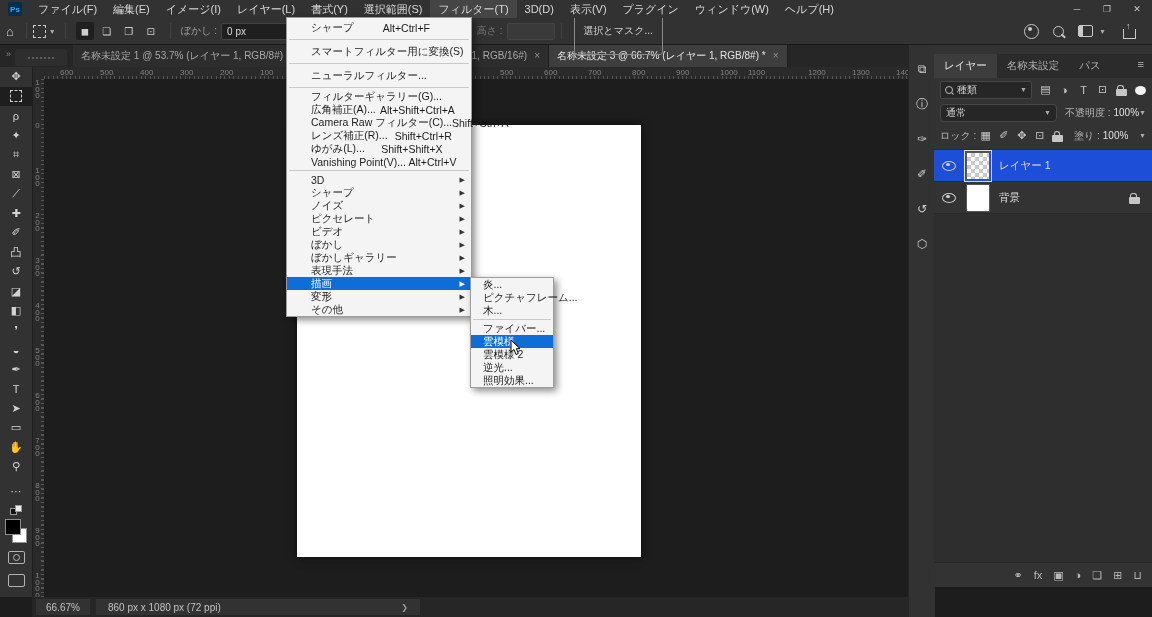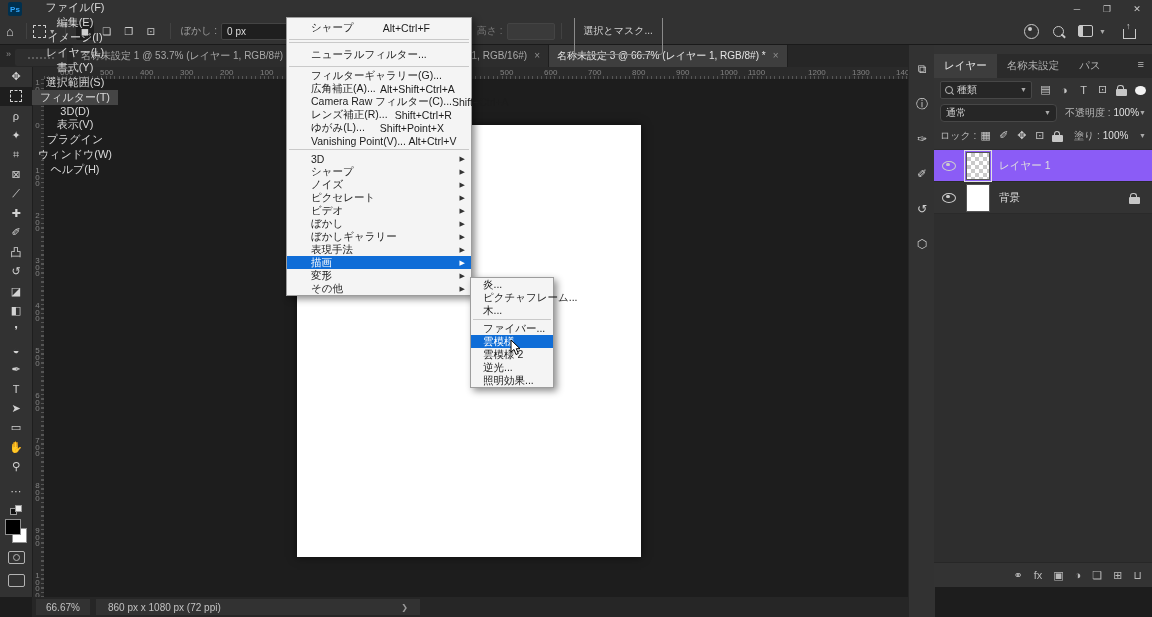--- a/index.html
+++ b/index.html
@@ -3,21 +3,21 @@
 <meta charset="utf-8">
 <style>
   html,body{margin:0;padding:0;background:#111;}
   #app{position:relative;width:1152px;height:617px;background:#1d1d1d;overflow:hidden;
        font-family:"Liberation Sans","DejaVu Sans",sans-serif;-webkit-font-smoothing:antialiased;}
   .abs{position:absolute;}
   
   .menubar{left:0;top:0;width:1152px;height:18px;background:#323232;display:flex;align-items:center;z-index:30;}
   .ps-logo{width:14px;height:14px;margin:0 8px 0 8px;background:#00304e;color:#31a8ff;font-size:8px;font-weight:bold;
            display:flex;align-items:center;justify-content:center;border-radius:2px;}
-  .menubar-items{display:flex;height:100%;align-items:center;flex-direction:column;}
+  .menubar-items{display:flex;height:100%;align-items:center;}
   .mb-item{padding:0 8px;font-size:11px;color:#d8d8d8;height:100%;display:flex;align-items:center;white-space:nowrap;}
   .mb-item.open{background:#454545;}
   .win-controls{margin-left:auto;display:flex;height:100%;}
   .win-btn{width:30px;height:100%;display:flex;align-items:center;justify-content:center;color:#c9c9c9;font-size:9px;}
   
   .optionsbar{left:0;top:18px;width:1152px;height:26px;background:#323232;border-bottom:1px solid #1a1a1a;
               display:flex;align-items:center;z-index:20;color:#c6c6c6;font-size:10px;}
   .ob-sep{width:1px;height:16px;background:#424242;margin:0 6px;}
   .ob-icon{padding:0 6px;font-size:13px;color:#cfcfcf;}
   .marq-box{width:11px;height:11px;border:1px dashed #cfcfcf;border-radius:1px;display:inline-block;}
@@ -117,21 +117,21 @@
   .picon.padlock{position:relative;width:9px;height:7px;background:#c6c6c6;border-radius:1px;margin-top:6px;font-size:0;}
   .picon.padlock::before{content:"";position:absolute;left:1.4px;top:-4.4px;width:4.4px;height:4.4px;
                          border:1.3px solid #c6c6c6;border-bottom:none;border-radius:3px 3px 0 0;}
   .picon.pin{width:9px;height:9px;background:#f2f2f2;border-radius:50%;font-size:0;margin-top:2px;}
   .blend-box{background:#262626;border:1px solid #474747;border-radius:4px;height:16px;display:flex;align-items:center;
              padding:0 5px;width:116px;color:#d6d6d6;font-size:10px;}
   .plabel{color:#b5b5b5;font-size:10px;margin-left:8px;white-space:nowrap;}
   .pvalue{color:#e0e0e0;font-size:10px;margin-left:3px;}
   .layers-list{flex:1;background:#2e2e2e;border-top:1px solid #2a2a2a;margin-top:2px;}
   .layer-row{display:flex;align-items:center;height:31px;border-bottom:1px solid #2a2a2a;background:#333333;}
-  .layer-row.selected{background:#8b5cf6;}
+  .layer-row.selected{background:#1d4ed8;}
   .eye{width:12px;height:8px;border-radius:50% / 50%;border:1px solid #cdcdcd;position:relative;margin:0 10px 0 8px;flex:none;}
   .eye::after{content:"";position:absolute;left:3.4px;top:1.6px;width:3.4px;height:3.4px;border-radius:50%;background:#cdcdcd;}
   .thumb{width:22px;height:26px;flex:none;margin-right:9px;border:1px solid #555;}
   .layer-row.thumb-checker .thumb{background-color:#fff;
       background-image:linear-gradient(45deg,#c9c9c9 25%,transparent 25%,transparent 75%,#c9c9c9 75%),
                        linear-gradient(45deg,#c9c9c9 25%,transparent 25%,transparent 75%,#c9c9c9 75%);
       background-size:8px 8px;background-position:0 0,4px 4px;outline:1px solid #e2e2e2;outline-offset:1px;}
   .layer-row.thumb-white .thumb{background:#fff;}
   .lname{color:#dedede;font-size:10.5px;}
   .lrow-lock{display:none;margin-left:auto;margin-right:12px;}
@@ -422,20 +422,25 @@
         <span class="mi-shortcut">Alt+Ctrl+F</span>
         <span class="mi-arrow"></span>
       </div>
 
       <div class="mi sep">
         
         
         
       </div>
 
+      <div class="mi tall">
+        <span class="mi-label">スマートフィルター用に変換(S)</span>
+        <span class="mi-shortcut"></span>
+        <span class="mi-arrow"></span>
+      </div>
 
       <div class="mi sep">
         
         
         
       </div>
 
       <div class="mi tall">
         <span class="mi-label">ニューラルフィルター...</span>
         <span class="mi-shortcut"></span>
@@ -467,21 +472,21 @@
       </div>
 
       <div class="mi">
         <span class="mi-label">レンズ補正(R)...</span>
         <span class="mi-shortcut">Shift+Ctrl+R</span>
         <span class="mi-arrow"></span>
       </div>
 
       <div class="mi">
         <span class="mi-label">ゆがみ(L)...</span>
-        <span class="mi-shortcut">Shift+Point+X</span>
+        <span class="mi-shortcut">Shift+Shift+X</span>
         <span class="mi-arrow"></span>
       </div>
 
       <div class="mi">
         <span class="mi-label">Vanishing Point(V)...</span>
         <span class="mi-shortcut">Alt+Ctrl+V</span>
         <span class="mi-arrow"></span>
       </div>
 
       <div class="mi sep">

